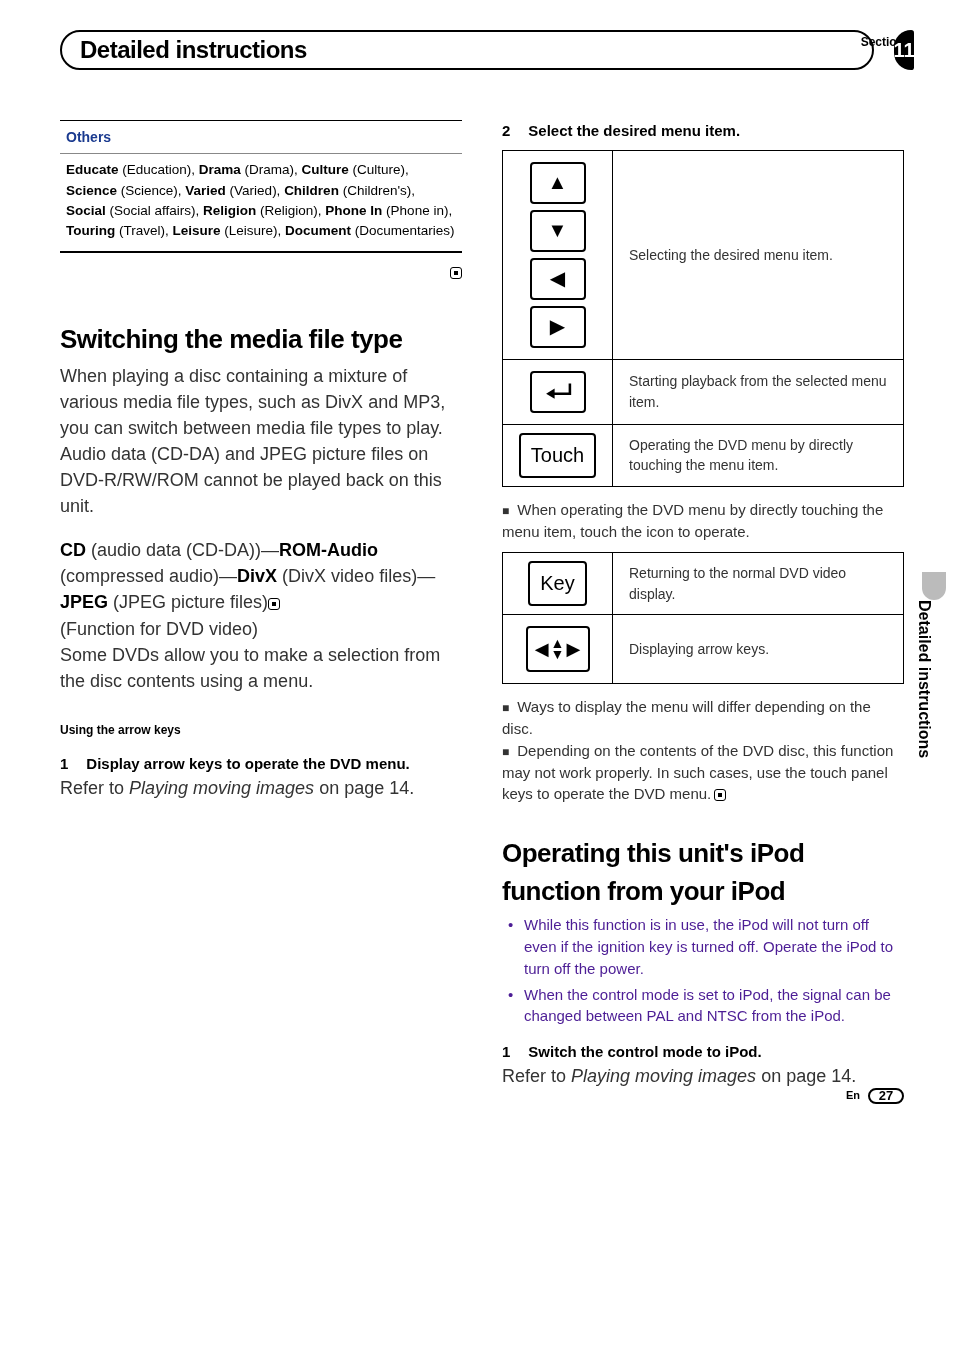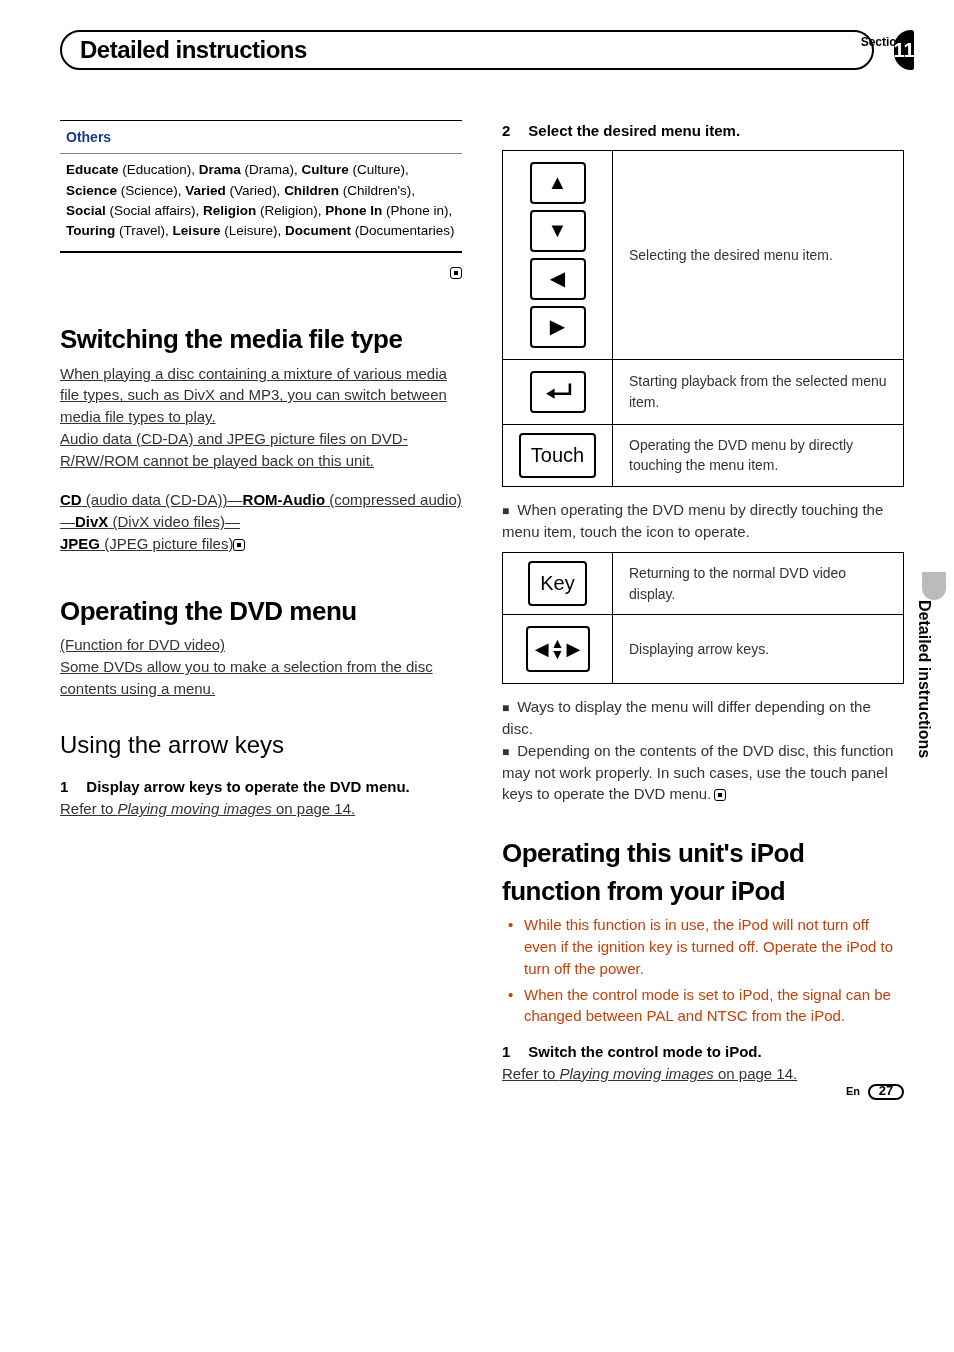--- a/index.html
+++ b/index.html
@@ -132,26 +132,26 @@
   }
   .end-right { text-align: right; margin-top: 8px; }
   h2.sec {
     font-size: 26px;
     font-weight: 900;
     margin-top: 38px;
     margin-bottom: 4px;
     letter-spacing: -0.5px;
   }
   h3.sub {
-    font-size: 24px;
-    font-weight: 400;
+    font-size: 12px;
+    font-weight: 700;
     margin-top: 28px;
     margin-bottom: 6px;
   }
-  .para { font-size: 15px; color: #333; text-decoration: underline; }
+  .para { font-size: 18px; color: #333; }
   .para .bold { font-weight: 800; color: #000; }
   .step {
     font-weight: 800;
     font-size: 15px;
     margin-top: 14px;
   }
   .step .num { margin-right: 18px; }
   .ref { font-style: italic; }
   
   .ctrl-table {
@@ -172,21 +172,21 @@
     min-width: 56px;
     height: 42px;
     margin: 3px auto;
     font-size: 20px;
   }
   .key-stack { display: flex; flex-direction: column; align-items: center; }
   .touch-label { font-family: Arial; font-size: 20px; border: 2px solid #000; border-radius: 4px; padding: 6px 10px; display: inline-block; }
   .bullet-line { font-size: 15px; color: #333; margin-top: 12px; }
   .bullet-line .sq { font-size: 12px; margin-right: 8px; }
   .dot-list { list-style: none; margin-top: 4px; }
-  .dot-list li { position: relative; padding-left: 22px; font-size: 15px; color: #c2410c; margin-bottom: 4px; }
+  .dot-list li { position: relative; padding-left: 22px; font-size: 15px; color: #4c1d95; margin-bottom: 4px; }
   .dot-list li::before {
     content: "•"; position: absolute; left: 6px; top: 0; font-size: 15px;
   }
   .enter-svg { width: 34px; height: 24px; }
   .arrow-cluster { line-height: 0; }
   .arrow-cluster .tri { font-size: 18px; }
 </style>
 </head>
 <body>
 
@@ -224,21 +224,20 @@
 
     <h2 class="sec">Switching the media file type</h2>
     <p class="para">When playing a disc containing a mixture of various media file types, such as DivX and MP3, you can switch between media file types to play.</p>
     <p class="para">Audio data (CD-DA) and JPEG picture files on DVD-R/RW/ROM cannot be played back on this unit.</p>
 
     <p class="para" style="margin-top:18px">
       <span class="bold">CD</span><span> (audio data (CD-DA))—</span><span class="bold">ROM-Audio</span><span> (compressed audio)—</span><span class="bold">DivX</span><span> (DivX video files)—</span><br>
       <span class="bold">JPEG</span><span> (JPEG picture files)</span><span class="end-mark"></span>
     </p>
 
-    <h2 class="sec">Operating the DVD menu</h2>
     <p class="para">(Function for DVD video)</p>
     <p class="para">Some DVDs allow you to make a selection from the disc contents using a menu.</p>
 
     <h3 class="sub">Using the arrow keys</h3>
     <p class="step">
       <span class="num">1</span><span>Display arrow keys to operate the DVD menu.</span>
     </p>
     <p class="para">
       <span>Refer to </span><span class="ref">Playing moving images</span><span> on page 14.</span>
     </p>

